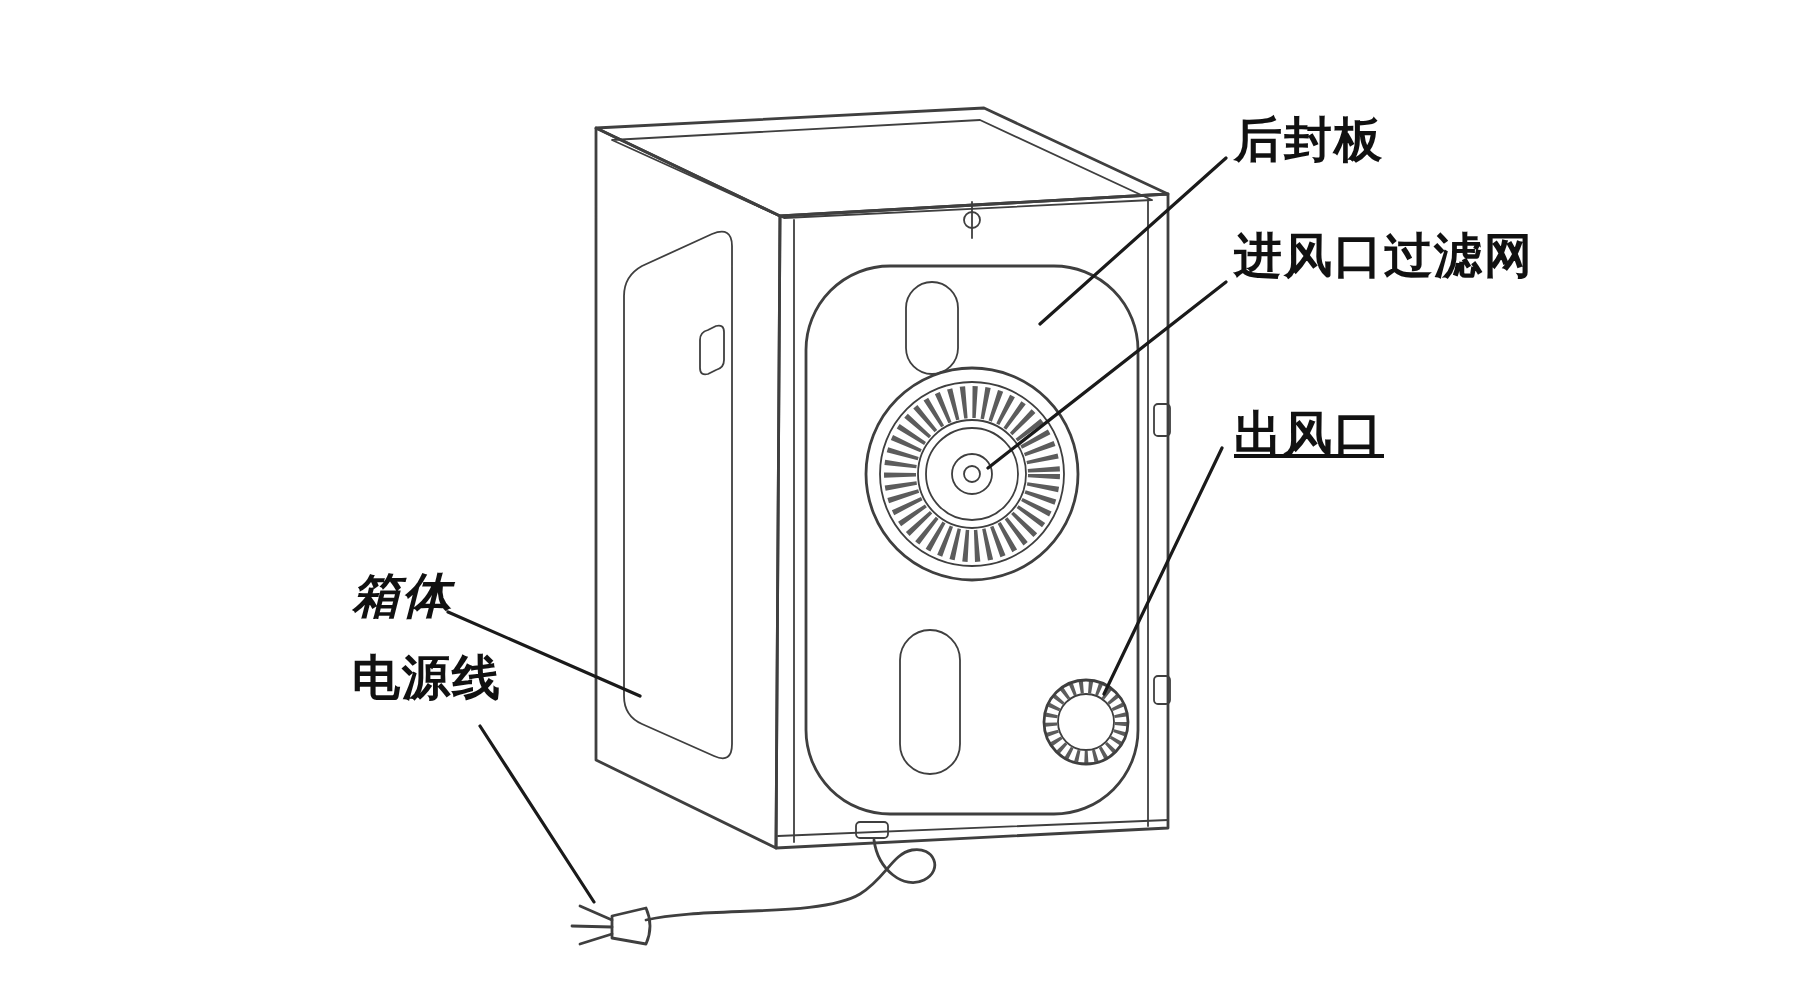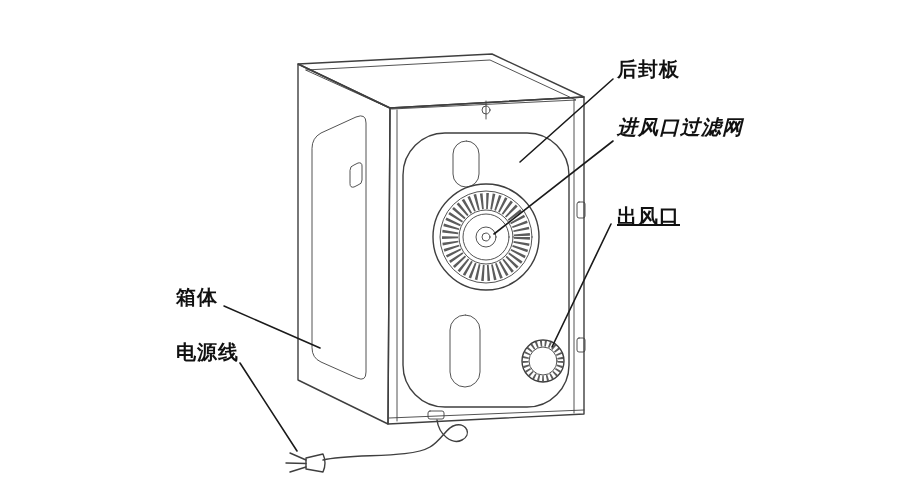--- a/index.html
+++ b/index.html
@@ -11,21 +11,21 @@
   }
   .stage{position:relative;width:900px;height:500px;}
   .stage svg{position:absolute;left:0;top:0;}
   .ln{stroke:var(--line,#3f3f3f);fill:none;stroke-width:1.4;stroke-linecap:round;stroke-linejoin:round;}
   .ln-thin{stroke:var(--line,#3f3f3f);fill:none;stroke-width:0.9;stroke-linecap:round;stroke-linejoin:round;}
   .leader{stroke:#1a1a1a;fill:none;stroke-width:1.6;stroke-linecap:round;}
   .tickring{fill:none;stroke:var(--line,#3f3f3f);}
   .label{
     position:absolute;
     color:var(--labelText,#111111);
-    font-size:20px;
+    font-size:24px;
     font-weight:bold;
     letter-spacing:1px;
     white-space:nowrap;
     line-height:1;
     user-select:none;
   }
 </style>
 </head>
 <body>
 
@@ -102,20 +102,20 @@
       <path class="leader" d="M 613,79 L 520,162"></path>
       <path class="leader" d="M 613,141 L 494,234"></path>
       <path class="leader" d="M 611,224 L 552,347"></path>
       <path class="leader" d="M 224,306 L 320,348"></path>
       <path class="leader" d="M 240,363 L 297,451"></path>
     </g>
   </svg>
 
   <div class="label" style="left:617px;top:59px;">后封板</div>
 
-  <div class="label" style="left:617px;top:117px;font-style:italic;">进风口过滤网</div>
+  <div class="label" style="left:617px;top:117px;">进风口过滤网</div>
 
   <div class="label" style="left:617px;top:206px;text-decoration:underline;">出风口</div>
 
-  <div class="label" style="left:176px;top:287px;">箱体</div>
+  <div class="label" style="left:176px;top:287px;font-style:italic;">箱体</div>
 
-  <div class="label" style="left:176px;top:342px;">电源线</div>
+  <div class="label" style="left:176px;top:328px;">电源线</div>
 </div>
 
 </body></html>

